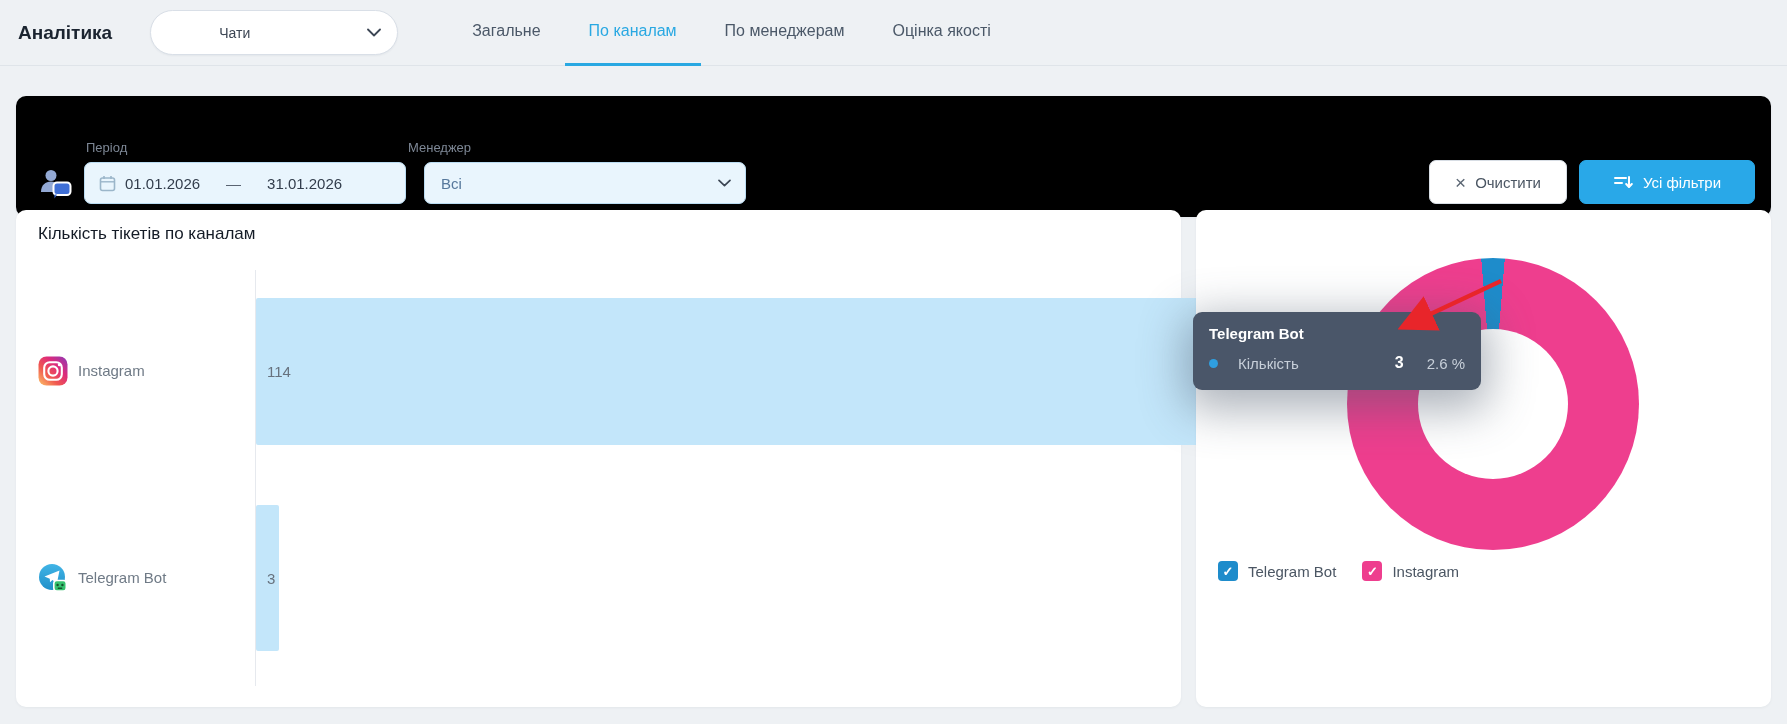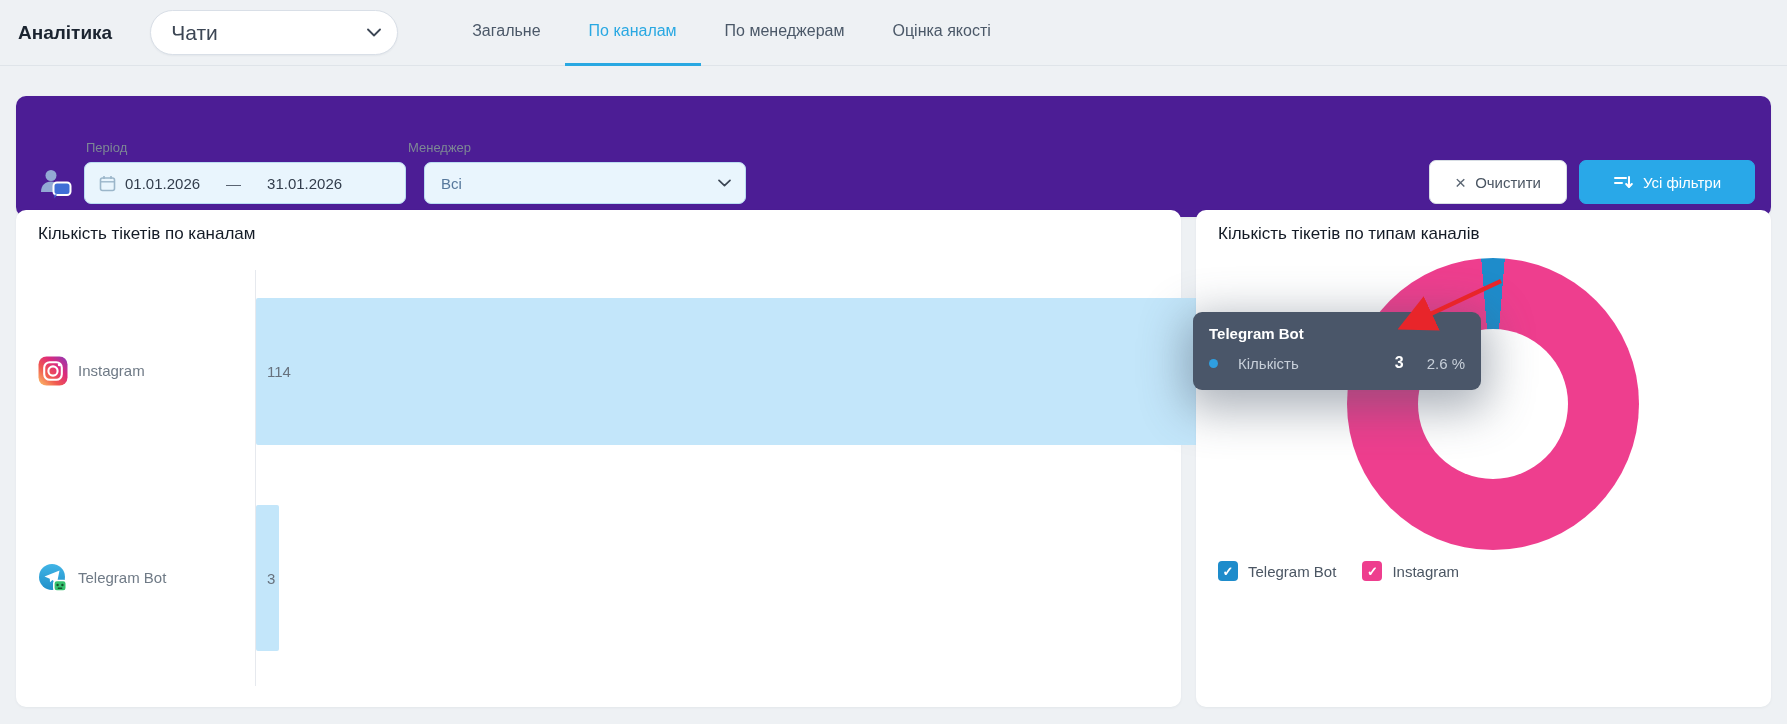--- a/index.html
+++ b/index.html
@@ -7,28 +7,28 @@
   body { font-family:"Liberation Sans", sans-serif; background:#eef1f4; overflow:hidden; }
   .page { position:relative; width:1787px; height:724px; }
 
   
   .topbar { position:absolute; left:0; top:0; width:1787px; height:66px;
             border-bottom:1px solid #dfe4e9; display:flex; align-items:center; padding-left:18px; }
   .app-title { font-size:19px; font-weight:700; color:#1b2430; margin-right:38px; }
   .pill-select { width:248px; height:45px; background:#fff; border:1px solid #d9dfe7; border-radius:23px;
                  display:flex; align-items:center; padding:0 16px 0 20px; box-shadow:0 1px 2px rgba(25,39,60,.05);
                  cursor:pointer; }
-  .pill-select .val { font-size:21px; color:#3c4654; flex:1; }
+  .pill-select .val { font-size:14px; color:#3c4654; flex:1;margin-left:48px; }
   .tabs { display:flex; align-items:stretch; height:66px; margin-left:50px; }
   .tab { display:flex; align-items:center; padding:0 24px; font-size:16px; color:#4b5868;
          border-bottom:3px solid transparent; cursor:pointer; }
   .tab.active { color:#29a8e2; border-bottom-color:#29a8e2; }
 
   
-  .filter-card { position:absolute; left:16px; top:96px; width:1755px; height:121px; background:#4c1d95;
+  .filter-card { position:absolute; left:16px; top:96px; width:1755px; height:121px; background:#000000;
                  border-radius:10px; box-shadow:0 1px 3px rgba(25,39,60,.06);
                  display:flex; align-items:flex-end; padding:0 16px 13px 20px; }
   .fc-icon { width:40px; height:42px; display:flex; align-items:center; justify-content:center; margin:0 8px 0 0; }
   .fgroup { display:flex; flex-direction:column; }
   .fgroup .flabel { font-size:13px; color:#7d8795; margin:0 0 7px 2px; }
   .field { height:42px; background:#e9f5fd; border:1px solid #badcf2; border-radius:7px;
            display:flex; align-items:center; font-size:15px; color:#323d4c; }
   .field.date-range { width:322px; padding:0 14px; cursor:pointer; }
   .date-range .cal { margin-right:9px; display:flex; }
   .date-range .dash { margin:0 26px; color:#5a6472; }
@@ -211,21 +211,20 @@
         </g>
       </svg>
     </div>
     <div class="row-label label-tg">Telegram Bot</div>
     <div class="hbar tg" style="width: 22.7632px; background: rgb(195, 230, 250);">
       <span class="bval">3</span>
     </div>
   </section>
 
   <section class="card right">
-    <div class="card-title">Кількість тікетів по типам каналів</div>
 
     <div class="donut" id="donut-ring" style="background: conic-gradient(from -4.61538deg, rgb(30, 140, 203) 0deg, rgb(30, 140, 203) 9.23077deg, rgb(238, 62, 142) 9.23077deg, rgb(238, 62, 142) 360deg);">
       <div class="donut-hole"></div>
     </div>
 
     <div class="legend">
       <div class="legend-item">
         <span class="checkbox" style="background: rgb(30, 140, 203);"></span>
         <span class="legend-label">Telegram Bot</span>
       </div>

